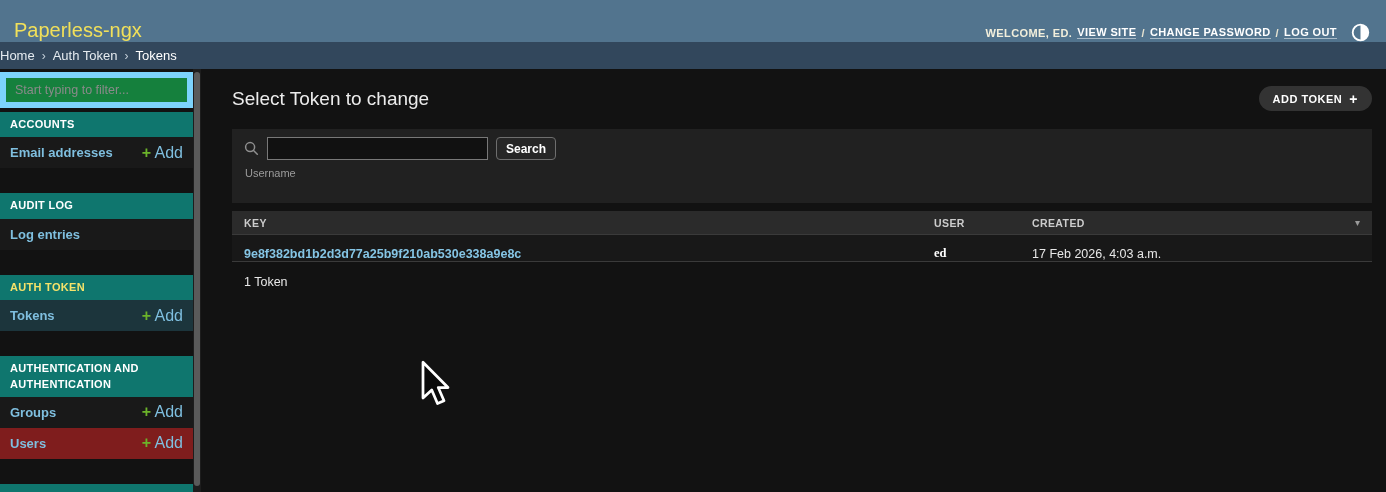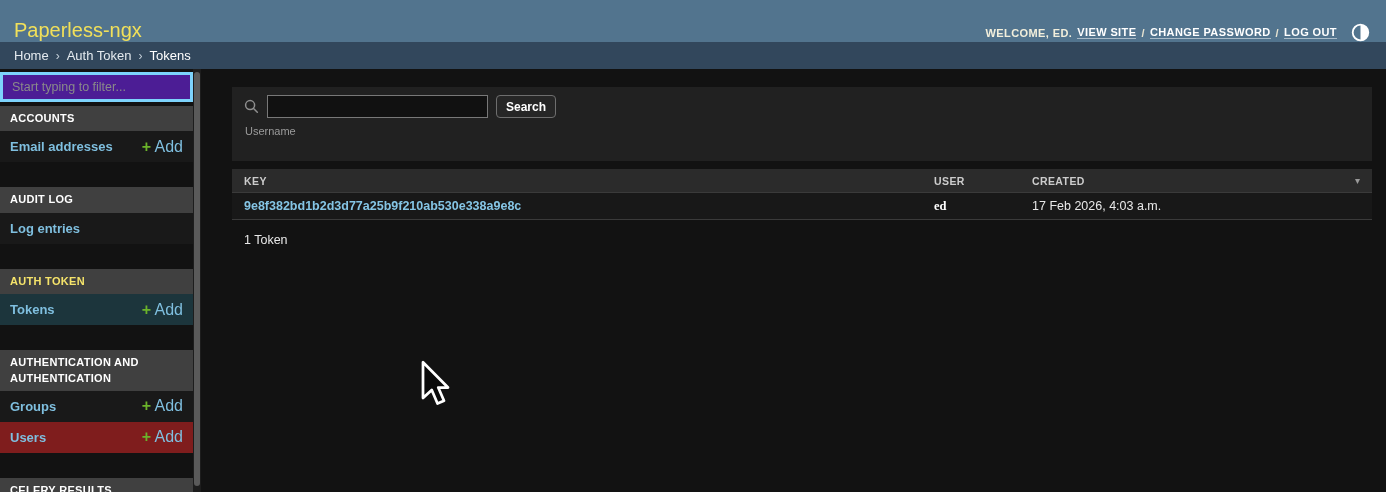--- a/index.html
+++ b/index.html
@@ -12,36 +12,36 @@
             justify-content:space-between; padding:0 16px 0 14px; }
   .brand { color:#F1E05A; font-size:20px; font-weight:400; cursor:pointer; }
   .user-tools { display:flex; align-items:center; gap:5px; color:#F2EFDC;
                 font-size:11px; font-weight:bold; letter-spacing:.4px; white-space:nowrap; }
   .tool-link { color:#FFFFFF; text-decoration:none; border-bottom:1px solid rgba(255,255,255,.5); cursor:pointer; }
   .tool-sep { color:#E8E4D2; }
   .theme-toggle { margin-left:9px; display:flex; align-items:center; cursor:pointer; }
 
   
   .breadcrumbs { height:27px; background:#32475C; display:flex; align-items:center;
-                 padding-left:14px; gap:7px; font-size:13px; }
+                 gap:7px; font-size:13px; }
   .crumb-link { color:#E4EAEF; text-decoration:none; cursor:pointer; }
   .crumb-sep { color:#C3CFD9; font-size:12px; }
   .crumb-current { color:#FFFFFF; }
 
   
   .content-wrap { display:flex; height:423px; background:#121212; }
 
   
   .sidebar { width:193px; flex:none; padding-top:3px; background:#121212; }
-  .filter-input { width:100%; background:#4c1d95; border:3px solid #7dd3fc; color:#C9C9C9;
+  .filter-input { width:100%; background:#15803d; border:6px solid #7dd3fc; color:#C9C9C9;
                   font-size:12.5px; padding:5px 9px; outline:none; font-family:inherit; }
   .filter-input::placeholder { color:#8A8A8A; }
   .nav-section { margin-top:25px; }
   .nav-section.first { margin-top:4px; }
-  .section-header { background:#404040; color:#FFFFFF; font-size:11px; font-weight:bold;
+  .section-header { background:#0f766e; color:#FFFFFF; font-size:11px; font-weight:bold;
                     letter-spacing:.3px; padding:5px 10px; line-height:1.4; cursor:pointer; }
   .section-header.hl { color:#F5E36A; }
   .nav-row { height:31px; display:flex; align-items:center; justify-content:space-between;
              padding:0 10px; background:#191919; }
   .nav-row.alt { background:#7f1d1d; }
   .nav-row.selected { background:#1C353C; }
   .model-link { color:#7FBFDF; font-size:13px; font-weight:bold; text-decoration:none; cursor:pointer; }
   .add-link { text-decoration:none; font-size:16px; cursor:pointer; white-space:nowrap;margin-left:20px; }
   .add-plus { color:#6BB32A; font-weight:bold; }
   .add-txt { color:#7FBFDF; }
@@ -69,21 +69,21 @@
   .field-hint { margin-top:7px; font-size:11px; color:#9B9B9B; padding-left:1px; }
 
   .thead { display:flex; align-items:center; height:24px; background:#2B2B2B; margin-top:8px;
            position:relative; border-bottom:1px solid #3A3A3A; }
   .th { font-size:10.5px; font-weight:bold; color:#CCCCCC; letter-spacing:.4px;
         text-transform:uppercase; cursor:pointer; }
   .col-key { width:702px; padding-left:12px; }
   .col-user { width:98px; }
   .col-created { flex:1; }
   .sort-caret { position:absolute; right:12px; color:#9A9A9A; font-size:10px; cursor:pointer; }
-  .trow { display:flex; align-items:center; height:27px; background:#181818;
+  .trow { display:flex; align-items:flex-end; height:27px; background:#181818;
           border-bottom:1px solid #3A3A3A; font-size:12.5px; }
   .key-link { color:#85C5E5; font-weight:bold; text-decoration:none; cursor:pointer; }
   .td.col-user { color:#FFFFFF; font-weight:bold;font-family:Liberation Serif, serif; }
   .td.col-created { color:#E8E8E8; }
   .summary { margin-top:13px; padding-left:12px; font-size:12.5px; color:#E8E8E8; }
 
   .cursor { position:absolute; left:420px; top:360px; pointer-events:none; }
 </style>
 </head>
 <body>
@@ -160,20 +160,27 @@
         <div class="section-header">CELERY RESULTS</div>
       </div>
     </aside>
 
     <div class="sidebar-scrollbar">
       <div class="scroll-thumb"></div>
     </div>
 
     <main class="main">
 
+      <div class="title-row">
+        <h1>Select Token to change</h1>
+        <button class="add-token-btn">
+          <span>ADD TOKEN</span>
+          <span class="plus">+</span>
+        </button>
+      </div>
 
       <div class="search-module">
         <div class="search-row">
           <span style="display:flex;">
             <svg width="15" height="15" viewBox="0 0 16 16">
               <circle cx="6.5" cy="6.5" r="4.8" fill="none" stroke="#8F8F8F" stroke-width="1.6"></circle>
               <line x1="10.2" y1="10.2" x2="14.2" y2="14.2" stroke="#8F8F8F" stroke-width="1.6" stroke-linecap="round"></line>
             </svg>
           </span>
           <input class="search-input" type="text" value="" style="">

